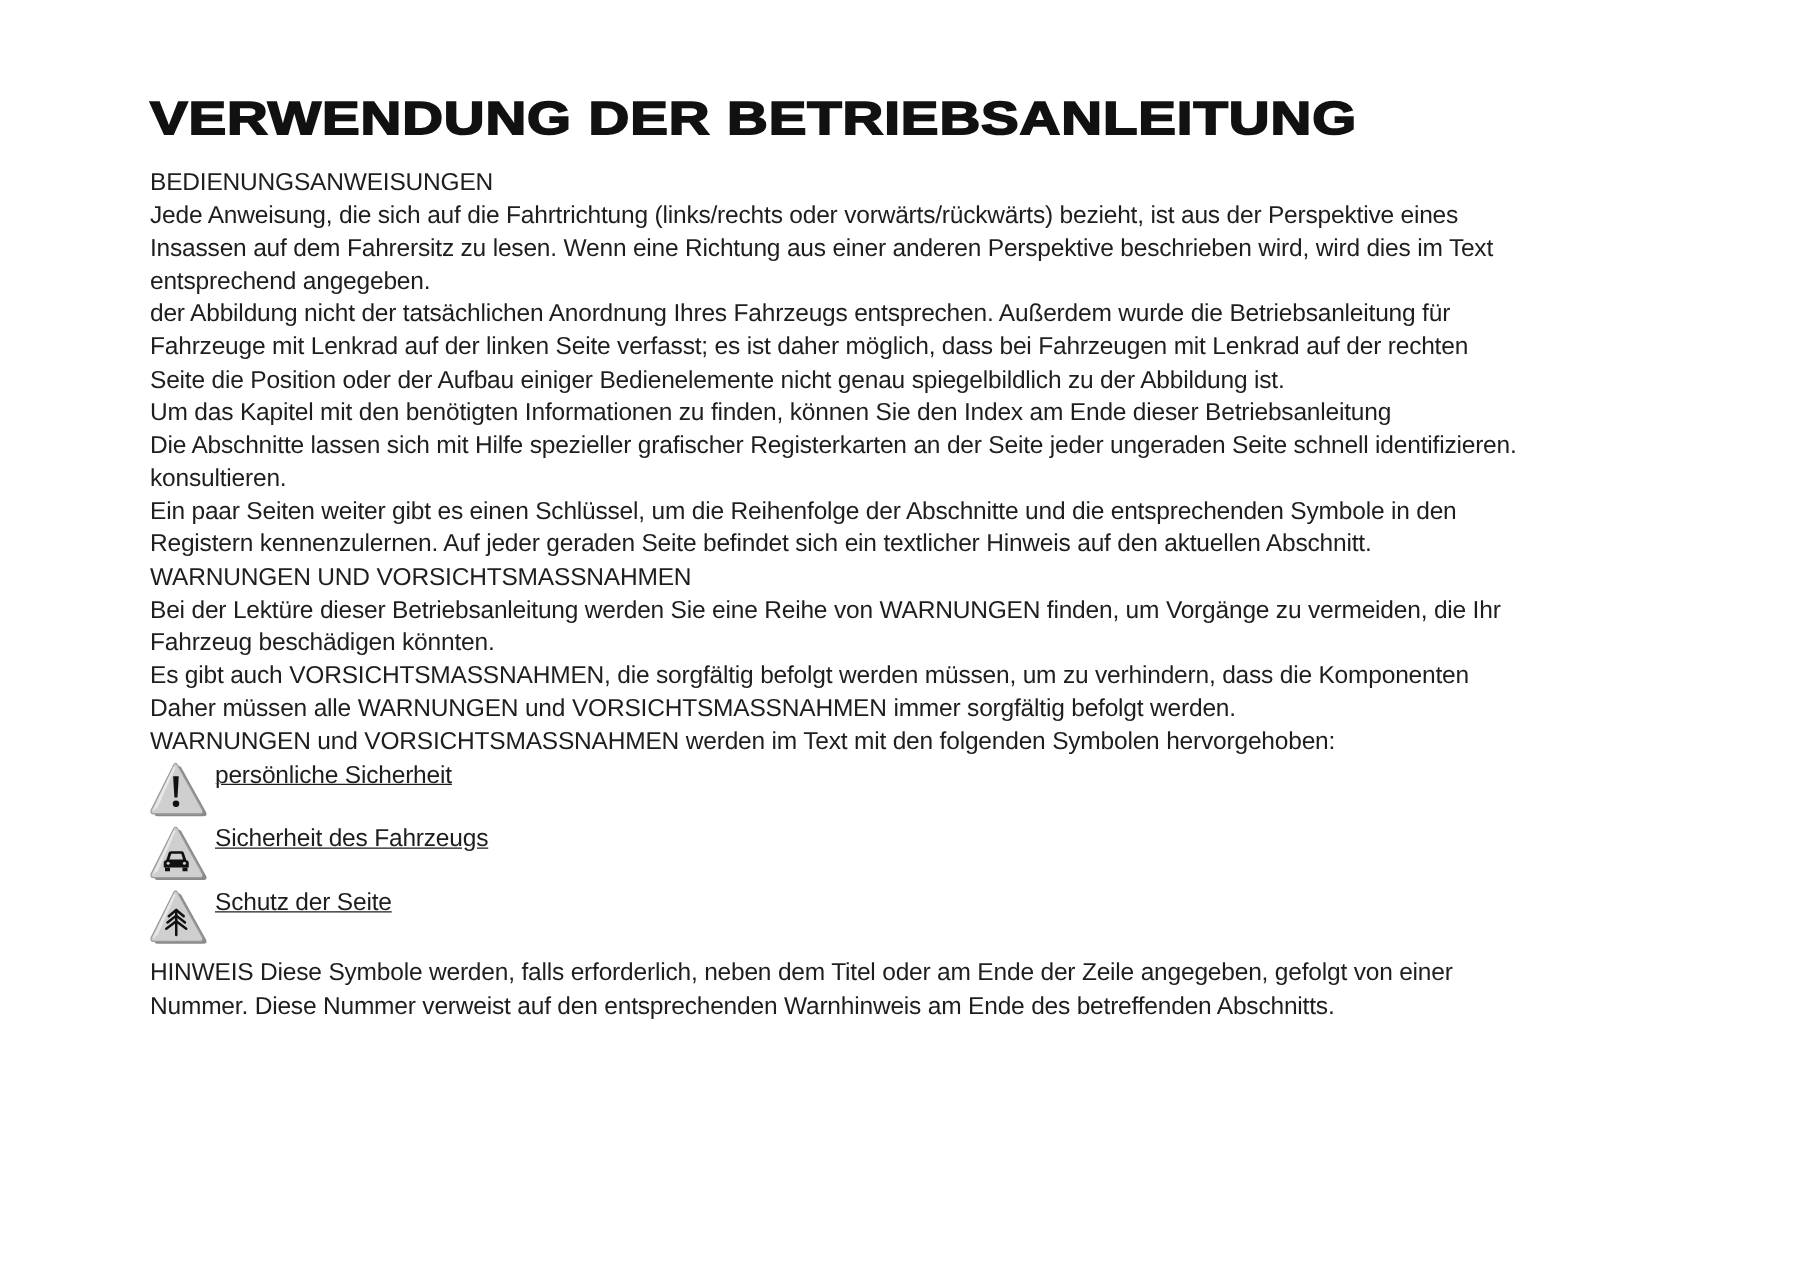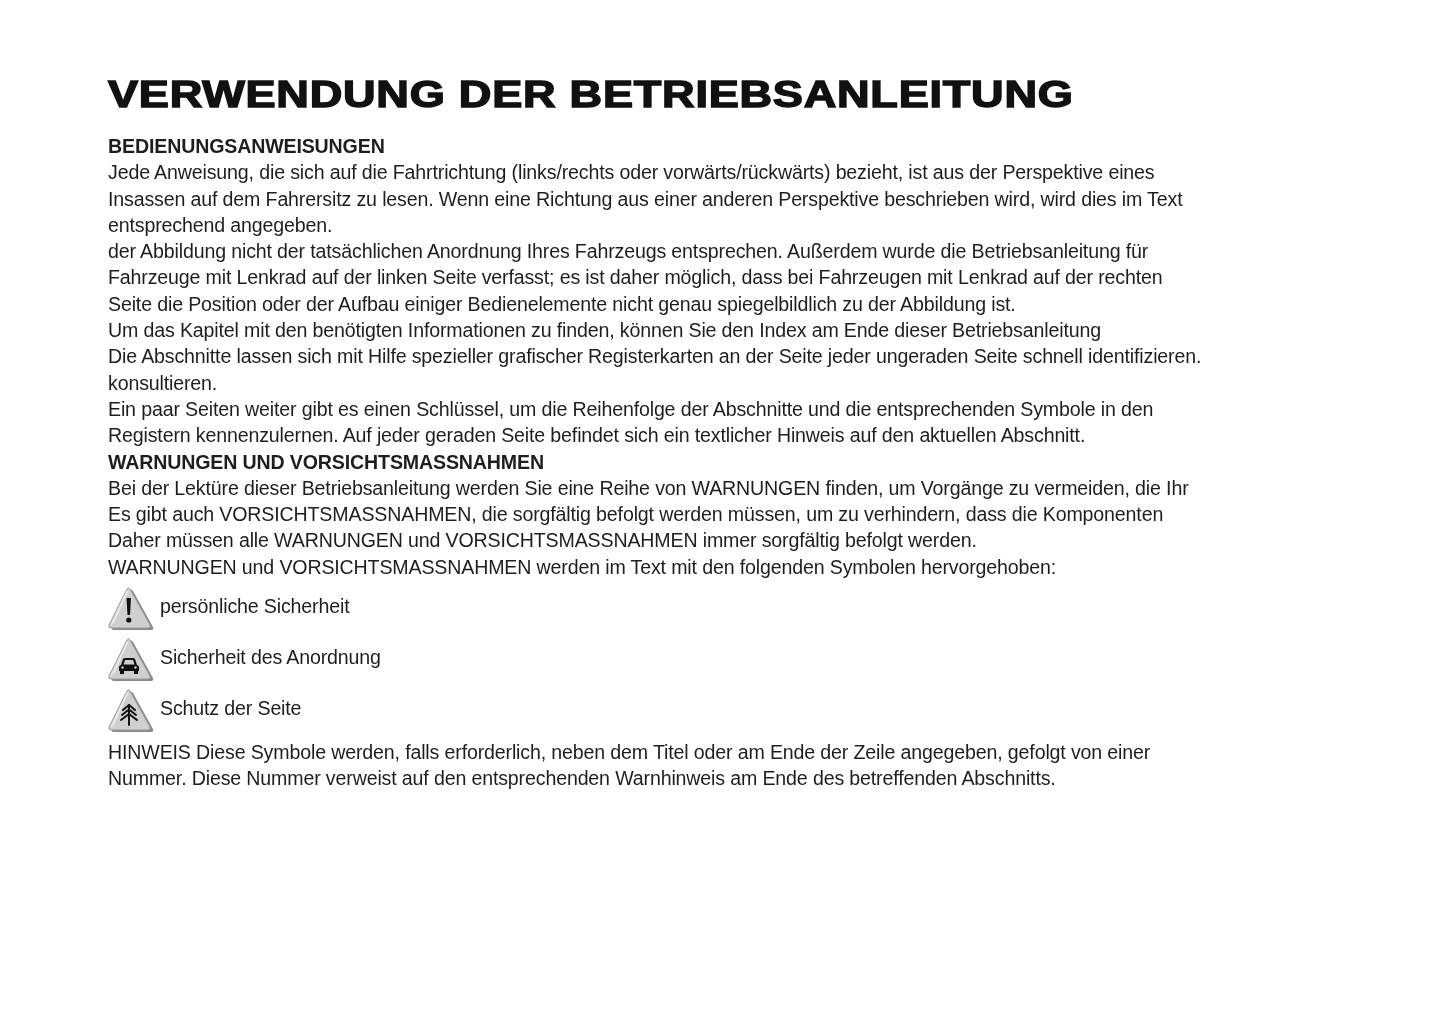--- a/index.html
+++ b/index.html
@@ -10,21 +10,21 @@
     body {
       width: 1445px;
       height: 1018px;
       position: relative;
       overflow: hidden;
       color: #1e1e1e;
       font-family: "Liberation Sans", sans-serif;
     }
     .page {
       position: absolute;
-      left: 108px;
+      left: 120px;
       top: 70px;
       width: 1230px;
     }
     .title {
       font-family: "Liberation Sans", sans-serif;
       font-weight: 900;
       font-size: 37px;
       letter-spacing: 0.6px;
       color: #111111;
       margin: 0;
@@ -39,29 +39,29 @@
       font-size: 19.6px;
       line-height: 26.3px;
       letter-spacing: -0.15px;
       margin-top: 13px;
     }
     .line {
       white-space: nowrap;
       height: 26.3px;
     }
     .heading {
-      font-weight: bold;
+      font-weight: normal;
     }
     b, .strong {
       font-weight: normal;
     }
     .symbol-row {
       display: flex;
-      align-items: center;
       height: 51px;
+      text-decoration: underline;
     }
     .symbol-row .tri {
       width: 50px;
       height: 46px;
       margin-left: -2px;
       margin-right: 4px;
       flex: none;
     }
     .symbol-row .label {
       font-size: 19.6px;
@@ -91,20 +91,21 @@
     <div class="line">Seite die Position oder der Aufbau einiger Bedienelemente nicht genau spiegelbildlich zu der Abbildung ist.</div>
     <div class="line">Um das Kapitel mit den benötigten Informationen zu finden, können Sie den Index am Ende dieser Betriebsanleitung</div>
     <div class="line">Die Abschnitte lassen sich mit Hilfe spezieller grafischer Registerkarten an der Seite jeder ungeraden Seite schnell identifizieren.</div>
     <div class="line">konsultieren.</div>
     <div class="line">Ein paar Seiten weiter gibt es einen Schlüssel, um die Reihenfolge der Abschnitte und die entsprechenden Symbole in den</div>
     <div class="line">Registern kennenzulernen. Auf jeder geraden Seite befindet sich ein textlicher Hinweis auf den aktuellen Abschnitt.</div>
 
     <div class="line heading">WARNUNGEN UND VORSICHTSMASSNAHMEN</div>
 
     <div class="line"><span>Bei der Lektüre dieser Betriebsanleitung werden Sie eine Reihe von </span><b>WARNUNGEN</b><span> finden, um Vorgänge zu vermeiden, die Ihr</span></div>
+    <div class="line">Fahrzeug beschädigen könnten.</div>
 
     <div class="line"><span>Es gibt auch </span><b>VORSICHTSMASSNAHMEN</b><span>, die sorgfältig befolgt werden müssen, um zu verhindern, dass die Komponenten</span></div>
 
     <div class="line"><span>Daher müssen alle </span><b>WARNUNGEN</b><span> und </span><b>VORSICHTSMASSNAHMEN</b><span> immer sorgfältig befolgt werden.</span></div>
 
     <div class="line"><b>WARNUNGEN</b><span> und </span><b>VORSICHTSMASSNAHMEN</b><span> werden im Text mit den folgenden Symbolen hervorgehoben:</span></div>
 
     <div class="symbols">
 
       <div class="symbol-row">
@@ -123,21 +124,21 @@
           <path d="M27 4 L47 40 Q48 43 45 43 L8 43 Q5 43 6 40 L24 4 Q25.5 1.5 27 4 Z" fill="#8a8a8a"></path>
           <path d="M24 2 L44 38 Q45 41 42 41 L5 41 Q2 41 3 38 L21 2 Q22.5 -0.5 24 2 Z" fill="#cfcfcf" stroke="#9a9a9a" stroke-width="1"></path>
           <path d="M22.5 4 L8 36 L4 39 L21 3 Z" fill="#e8e8e8"></path>
           <path d="M15 27 L17 21 Q17.5 20 19 20 L27 20 Q28.5 20 29 21 L31 27 Q33 27.5 33 29 L33 33 L13 33 L13 29 Q13 27.5 15 27 Z" fill="#111111"></path>
           <path d="M17.5 26.5 L19 22 L27 22 L28.5 26.5 Z" fill="#cfcfcf"></path>
           <rect x="14" y="33" width="4" height="3" fill="#111111"></rect>
           <rect x="28" y="33" width="4" height="3" fill="#111111"></rect>
           <circle cx="16.5" cy="29.5" r="1.2" fill="#cfcfcf"></circle>
           <circle cx="29.5" cy="29.5" r="1.2" fill="#cfcfcf"></circle>
         </svg>
-        <span class="label">Sicherheit des Anordnung</span>
+        <span class="label">Sicherheit des Fahrzeugs</span>
       </div>
 
       <div class="symbol-row">
         <svg class="tri" viewBox="0 0 50 46">
           <path d="M27 4 L47 40 Q48 43 45 43 L8 43 Q5 43 6 40 L24 4 Q25.5 1.5 27 4 Z" fill="#8a8a8a"></path>
           <path d="M24 2 L44 38 Q45 41 42 41 L5 41 Q2 41 3 38 L21 2 Q22.5 -0.5 24 2 Z" fill="#cfcfcf" stroke="#9a9a9a" stroke-width="1"></path>
           <path d="M22.5 4 L8 36 L4 39 L21 3 Z" fill="#e8e8e8"></path>
           <g fill="none" stroke="#111111" stroke-width="2" stroke-linecap="round" stroke-linejoin="round">
             <path d="M17 21 L23 16 L29 21"></path>
             <path d="M16 26 L23 20.5 L30 26"></path>

